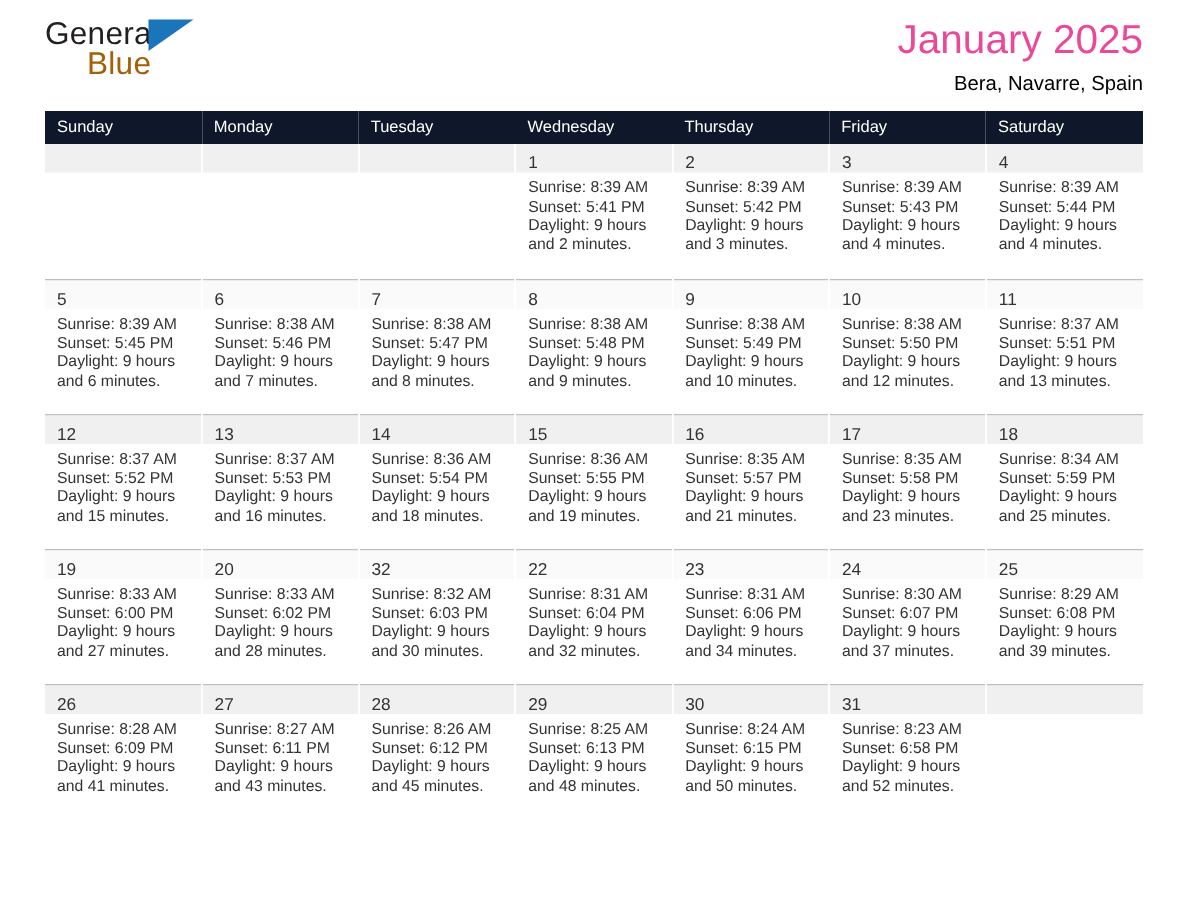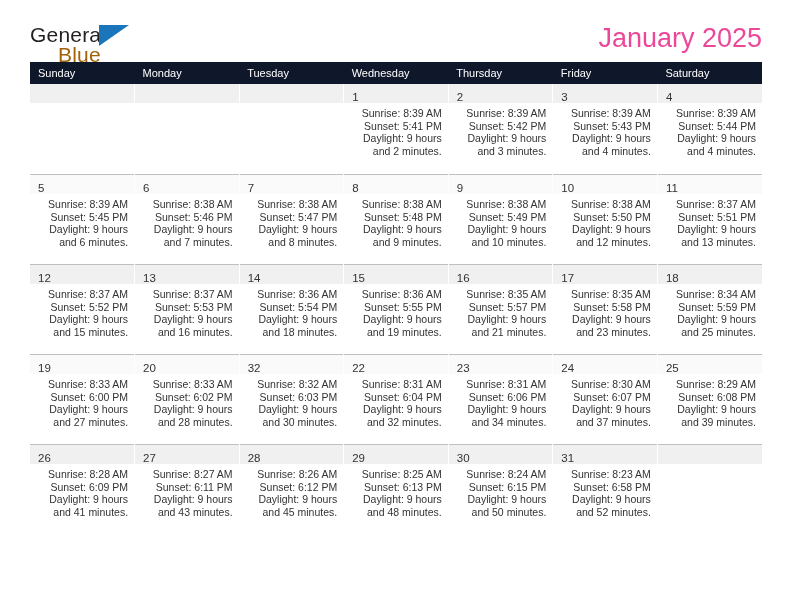--- a/index.html
+++ b/index.html
@@ -20,22 +20,22 @@
     height: 612px;
     box-sizing: border-box;
     padding: 0 30px;
   }
 
   
   .header {
     display: flex;
     align-items: flex-start;
     justify-content: space-between;
-    height: 62px;
-    padding-top: 24px;
+    height: 74px;
+    padding-top: 12px;
     box-sizing: border-box;
   }
   .brand {
     position: relative;
     width: 120px;
     height: 46px;
     line-height: 1;
     user-select: none;
   }
   .brand-general {
@@ -125,21 +125,20 @@
     height: 19px;
     box-sizing: border-box;
   }
   .daynum {
     font-size: 11.5px;
     color: #333333;
     line-height: 13px;
   }
   .cell-body {
     padding: 4px 6px 0 8px;
-    text-align: right;
   }
   .cell-line {
     font-size: 10.5px;
     line-height: 12.6px;
     color: #333333;
     white-space: nowrap;
   }
   .empty-cell .daynum-bar { background: #f0f0f0; }
   .empty-cell .cell-body { visibility: hidden; }
 </style>
@@ -149,20 +148,21 @@
 <div class="page">
 
   <div class="header">
     <div class="brand">
       <span class="brand-general">General</span>
       <span class="brand-flag"></span>
       <span class="brand-blue">Blue</span>
     </div>
     <div class="titleblock">
       <div class="cal-title">January 2025</div>
+      <div class="cal-subtitle">Bera, Navarre, Spain</div>
     </div>
   </div>
 
   <table class="calendar">
     <thead>
       <tr>
         <th>Sunday</th>
         <th>Monday</th>
         <th>Tuesday</th>
         <th>Wednesday</th>

